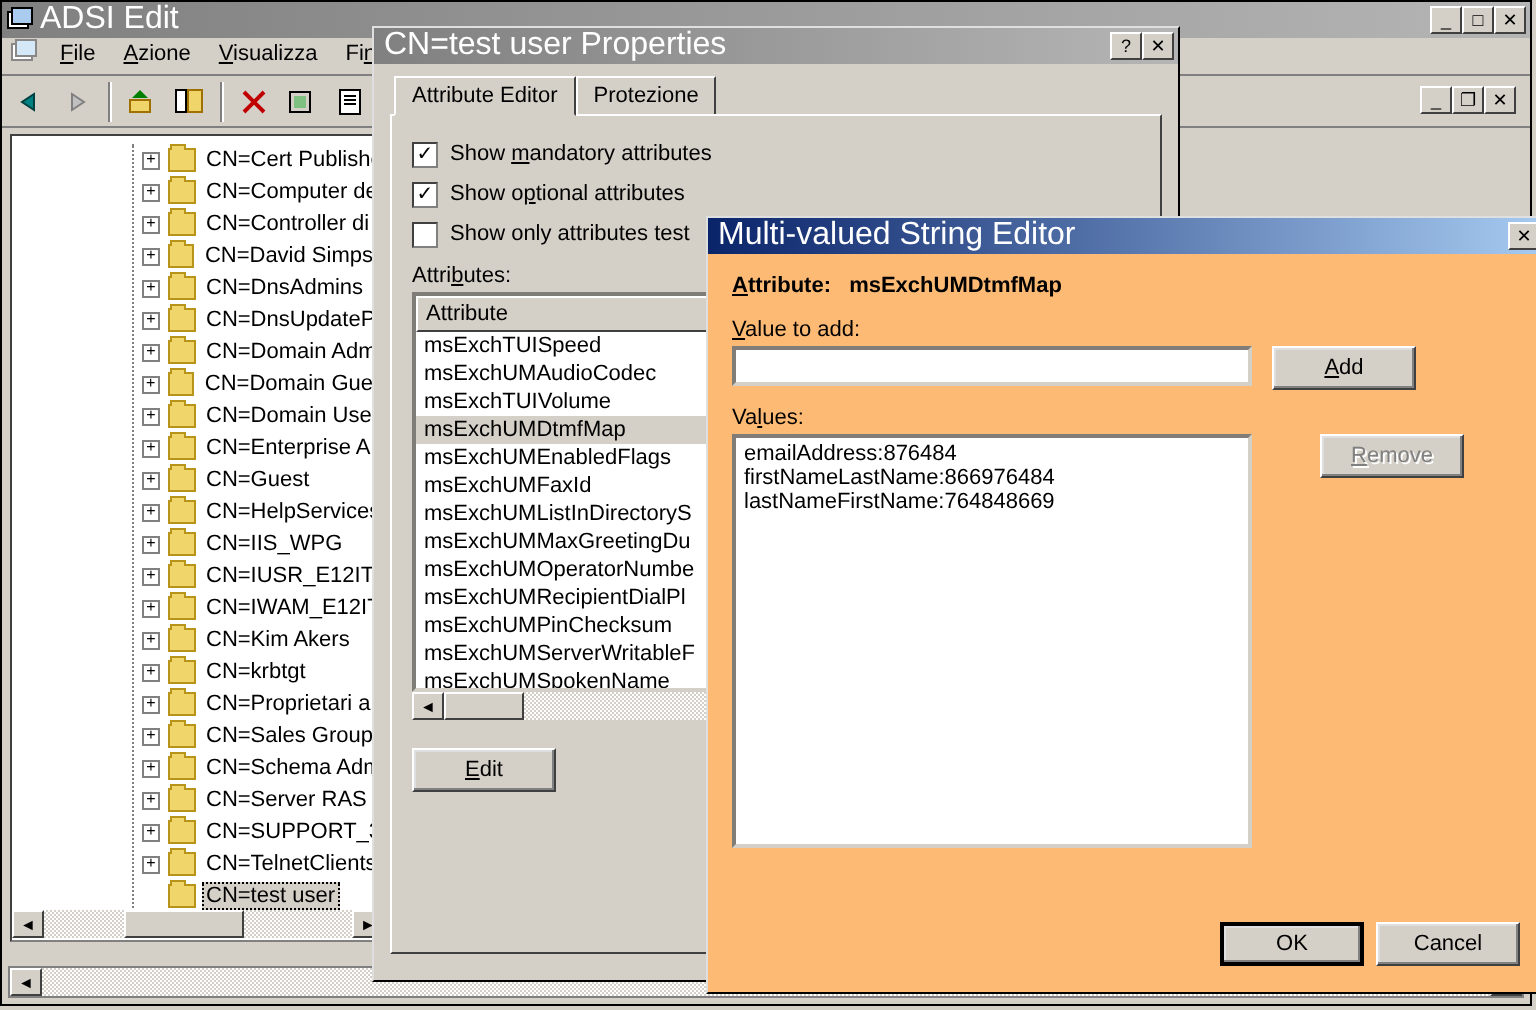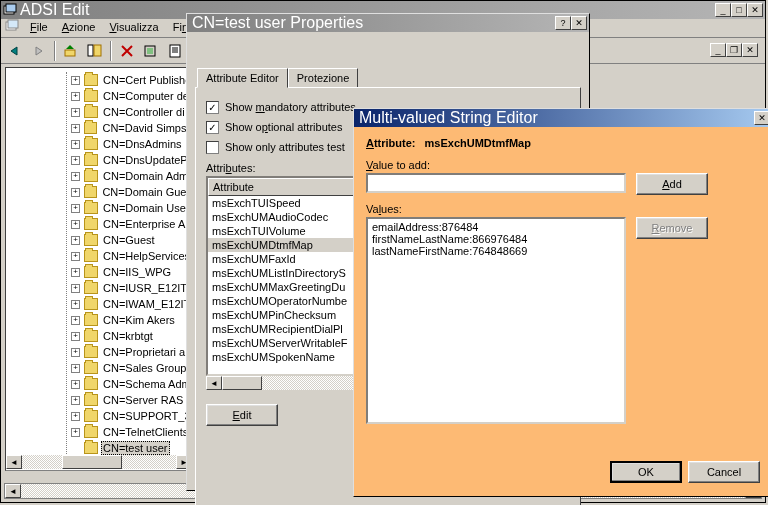--- a/index.html
+++ b/index.html
@@ -29,33 +29,33 @@
   .scrollbar-h { position: absolute; left: 4px; bottom: 14px; width: 756px; height: 16px; background: #d4d0c8; display: flex; border: 1px solid #808080; }
   .scrollbar-h2 { position: absolute; left: 5px; top: 454px; width: 186px; height: 14px; background: #dcdcdc; display: flex; }
   .scroll-btn { width: 16px; height: 14px; background: #d4d0c8; border: 1px solid #fff; border-right-color: #404040; border-bottom-color: #404040; display: flex; align-items: center; justify-content: center; font-size: 8px; }
   .scroll-track { flex: 1; background: repeating-conic-gradient(#d4d0c8 0% 25%, #fff 0% 50%) 50% / 2px 2px; }
   .scroll-thumb { width: 40px; height: 100%; background: #d4d0c8; border: 1px solid #fff; border-right-color: #404040; border-bottom-color: #404040; }
 
   
   .props-dialog { position: absolute; left: 186px; top: 13px; width: 404px; height: 478px; background: #d4d0c8; border: 1px solid #dfdfdf; border-right-color: #000; border-bottom-color: #000; }
   .props-dialog .titlebar { background: linear-gradient(to right, #808080, #b5b5b5); }
   .tab-strip { display: flex; padding: 6px 6px 0 10px; }
-  .tab { padding: 3px 8px; background: #d4d0c8; border: 1px solid #fff; border-right-color: #404040; border-bottom: none; cursor: pointer; position: relative; margin-top: 30px; }
+  .tab { padding: 3px 8px; background: #d4d0c8; border: 1px solid #fff; border-right-color: #404040; border-bottom: none; cursor: pointer; position: relative; }
   .tab.active { border-bottom: 1px solid #d4d0c8; margin-bottom: -1px; z-index: 2; }
   .tab-body { margin: 0 8px 8px 8px; border: 1px solid #fff; border-top-color: #fff; border-left-color: #fff; border-right-color: #404040; border-bottom-color: #404040; padding: 10px; height: 420px; position: relative; background: #d4d0c8; }
   .checkbox-row { display: flex; align-items: center; height: 18px; margin-bottom: 2px; }
   .checkbox { width: 13px; height: 13px; background: #fff; border: 1px solid #808080; border-top-color: #404040; border-left-color: #404040; margin-right: 6px; display: flex; align-items: center; justify-content: center; font-size: 10px; }
   .attr-label { margin-top: 6px; margin-bottom: 2px; }
   .attr-listbox { width: 168px; height: 200px; background: #fff; border: 2px inset #d4d0c8; overflow: hidden; }
   .attr-header { background: #d4d0c8; border: 1px solid #fff; border-right-color: #404040; border-bottom-color: #404040; padding: 2px 4px; }
   .attr-item { padding: 1px 4px; white-space: nowrap; }
   .attr-item.selected { background: #d4d0c8; }
   .listbox-scroll { height: 14px; display: flex; background: #d4d0c8; }
   .btn { min-width: 72px; height: 22px; background: #d4d0c8; border: 1px solid #fff; border-right-color: #404040; border-bottom-color: #404040; box-shadow: inset -1px -1px 0 #808080, inset 1px 1px 0 #dfdfdf; cursor: pointer; padding: 0 10px; }
-  .btn.disabled { color: #808080; text-shadow: 1px 1px 0 #fff; }
+  .btn.disabled { color: #808080; text-shadow: 1px 1px 0 #fff; margin-left: 24px; }
   .btn.default { border: 2px solid #000; }
 
   
   .editor-dialog { position: absolute; left: 353px; top: 108px; width: 420px; height: 389px; background: #fdba74; border: 1px solid #dfdfdf; border-right-color: #000; border-bottom-color: #000; }
   .editor-body { padding: 10px 12px; position: relative; height: 368px; }
   .field-label { margin-bottom: 2px; }
   .text-input { width: 260px; height: 20px; background: #fff; border: 2px inset #d4d0c8; padding: 1px 3px; }
   .values-box { width: 260px; height: 207px; background: #fff; border: 2px inset #d4d0c8; padding: 2px; overflow: hidden; }
   .value-item { padding: 0 2px; white-space: nowrap; }
   .dlg-btn-row { position: absolute; right: 12px; bottom: 12px; display: flex; gap: 6px; }
@@ -315,26 +315,27 @@
       <span>Show only attributes test</span>
     </div>
     <div class="attr-label">Attri<u>b</u>utes:</div>
     <div class="attr-listbox">
       <div class="attr-header">Attribute</div>
       <div id="attr-list">
           <div class="attr-item">msExchTUISpeed</div>
           <div class="attr-item">msExchUMAudioCodec</div>
           <div class="attr-item">msExchTUIVolume</div>
           <div class="attr-item selected">msExchUMDtmfMap</div>
+          <div class="attr-item">msExchUMEnabledFlags</div>
           <div class="attr-item">msExchUMFaxId</div>
           <div class="attr-item">msExchUMListInDirectoryS</div>
           <div class="attr-item">msExchUMMaxGreetingDu</div>
           <div class="attr-item">msExchUMOperatorNumbe</div>
+          <div class="attr-item">msExchUMRecipientDialPl</div>
           <div class="attr-item">msExchUMPinChecksum</div>
-          <div class="attr-item">msExchUMRecipientDialPl</div>
           <div class="attr-item">msExchUMServerWritableF</div>
           <div class="attr-item">msExchUMSpokenName</div>
         </div>
     </div>
     <div class="listbox-scroll" style="width:168px;">
        <div class="scroll-btn">◄</div>
        <div class="scroll-track">
           <div class="scroll-thumb" style="width:40px;"></div>
         </div>
        <div class="scroll-btn">►</div>

